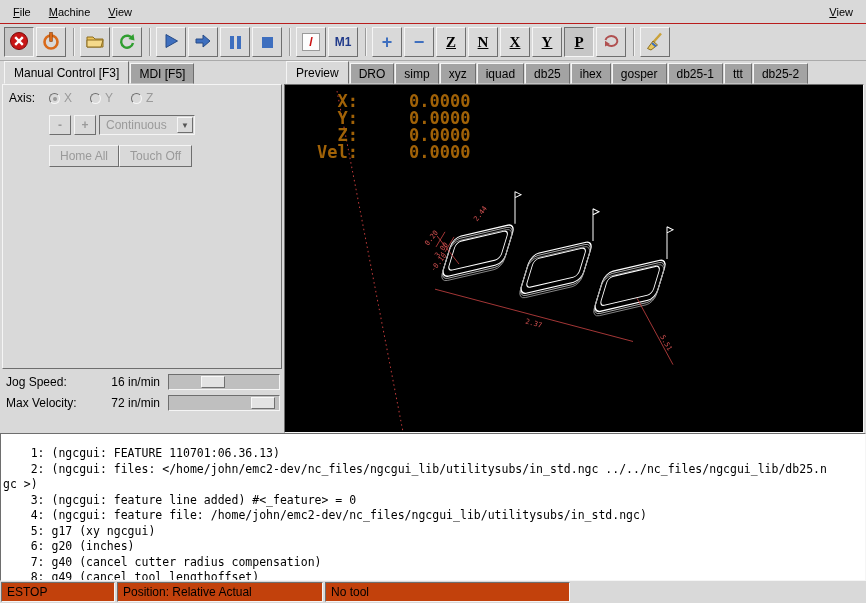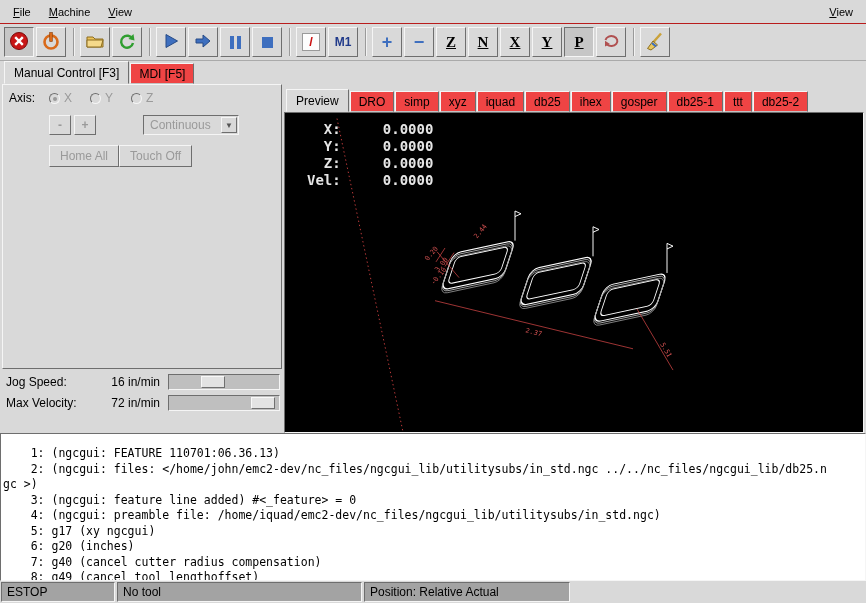--- a/index.html
+++ b/index.html
@@ -38,75 +38,75 @@
   .pause-bars { display:flex; gap:3px; }
   .pause-bars i { display:block; width:4px; height:13px; background:#3e6fbf; }
   .stop-square { width:11px; height:11px; background:#3e6fbf; }
 
   
   .content { display:flex; height:372px; }
 
   
   .left-panel { width:284px; display:flex; flex-direction:column; padding:0 2px; }
   .tabbar { display:flex; align-items:flex-end; height:23px; padding-left:2px; }
-  .tab { padding:3px 8px 2px; background:#ef4444; border:1px solid;
+  .tab { padding:3px 8px 2px; background:#a3a3a3; border:1px solid;
          border-color:#f5f5f5 #6e6e6e #c3c3c3 #f5f5f5; margin-right:1px; cursor:default;
          white-space:nowrap; }
   .tab.active { background:#d9d9d9; border-bottom-color:#d9d9d9; padding:4px 9px 3px; }
   .tabframe { flex:1; border:1px solid; border-color:#f5f5f5 #6e6e6e #6e6e6e #f5f5f5;
               padding:6px 6px; position:relative; }
   .axis-row { display:flex; align-items:center; gap:14px; }
   .axis-caption { font-size:12px; }
   .axis-radio { display:flex; align-items:center; gap:4px; color:#9a9a9a; }
   .radio { width:11px; height:11px; border-radius:50%; background:#d9d9d9; display:inline-block;
            border:1px solid; border-color:#6e6e6e #f5f5f5 #f5f5f5 #6e6e6e; position:relative; }
   .radio.selected::after { content:""; position:absolute; left:3px; top:3px; width:4px; height:4px;
            border-radius:50%; background:#9a9a9a; }
   .jog-row { margin:10px 0 0 40px; display:flex; align-items:center; }
   .small-btn { width:22px; height:20px; background:#d9d9d9; color:#9a9a9a; text-align:center;
                line-height:18px; font-weight:bold; margin-right:3px; }
   .combo { width:96px; height:20px; display:flex; align-items:center; background:#d9d9d9;
-           color:#9a9a9a; padding-left:6px; position:relative;margin-left:44px; }
+           color:#9a9a9a; padding-left:6px; position:relative; }
   .combo-arrow { position:absolute; right:1px; top:1px; bottom:1px; width:16px; background:#d9d9d9;
            display:flex; align-items:center; justify-content:center; color:#555; font-size:8px; }
   .home-row { margin:10px 0 0 40px; display:flex; }
   .wide-btn { padding:3px 10px; background:#d9d9d9; color:#9a9a9a; }
 
   .slider-block { height:64px; padding:2px 2px 0 4px; }
   .srow { display:flex; align-items:center; height:21px; }
   .slabel { width:96px; }
   .svalue { width:66px; text-align:right; padding-right:8px; }
   .scale { flex:1; height:16px; background:#bfbfbf; position:relative;
            border:1px solid; border-color:#6e6e6e #f5f5f5 #f5f5f5 #6e6e6e; }
   .thumb { position:absolute; top:1px; width:24px; height:12px; background:#e3e3e3;
            transform:translateX(-50%);
            border:1px solid; border-color:#f8f8f8 #707070 #707070 #f8f8f8; }
 
   
   .right-panel { flex:1; display:flex; flex-direction:column; padding-right:2px; }
-  .right-tabs { height:23px; display:flex; align-items:flex-end; padding-left:2px;margin-top:28px; }
+  .right-tabs { height:23px; display:flex; align-items:flex-end; padding-left:2px; }
   .canvas { flex:1; background:#000; position:relative; overflow:hidden;
             border:1px solid; border-color:#6e6e6e #f5f5f5 #f5f5f5 #6e6e6e; }
-  .readout { position:absolute; left:22px; top:8px; color:#e5e5e5;
-             font-family:"DejaVu Sans Mono", monospace; font-size:14px; font-weight:bold;
+  .readout { position:absolute; left:32px; top:8px; color:#a16207;
+             font-family:"DejaVu Sans Mono", monospace; font-size:17px; font-weight:bold;
              line-height:17px; }
   .rl { display:inline-block; width:4ch; text-align:right; white-space:pre; }
   .rv { display:inline-block; width:11ch; text-align:right; white-space:pre; }
   .plot-svg { position:absolute; left:0; top:0; width:100%; height:100%; }
 
   
   .gcode { height:148px; background:#fff; border:1px solid;
            border-color:#6e6e6e #f5f5f5 #f5f5f5 #6e6e6e;
            font-family:"DejaVu Sans Mono", monospace; font-size:11.5px; line-height:15.5px;
            padding:12px 2px; overflow:hidden; }
   .gline { white-space:pre; }
 
   
   .statusbar { height:22px; display:flex; align-items:stretch; padding:1px 1px; gap:2px; }
-  .scell { background:#a3a3a3; border:1px solid; border-color:#6e6e6e #f5f5f5 #f5f5f5 #6e6e6e;
+  .scell { background:#c2410c; border:1px solid; border-color:#6e6e6e #f5f5f5 #f5f5f5 #6e6e6e;
            padding:2px 5px; white-space:nowrap; overflow:hidden; }
   .scell.c1 { width:114px; }
   .scell.c2 { width:245px; }
   .scell.c3 { width:206px; }
   .sfill { flex:1; }
 </style>
 </head>
 <body>
 
 <div class="app">
@@ -338,27 +338,27 @@
       </div>
     </div>
   </div>
 
   <div class="gcode">
 
   <div class="gline">    1: (ngcgui: FEATURE 110701:06.36.13)</div>
       <div class="gline">    2: (ngcgui: files: &lt;/home/john/emc2-dev/nc_files/ngcgui_lib/utilitysubs/in_std.ngc ../../nc_files/ngcgui_lib/db25.n</div>
       <div class="gline">gc &gt;)</div>
       <div class="gline">    3: (ngcgui: feature line added) #&lt;_feature&gt; = 0</div>
-      <div class="gline">    4: (ngcgui: preamble file: /home/iquad/emc2-dev/nc_files/ngcgui_lib/utilitysubs/in_std.ngc)</div>
+      <div class="gline">    4: (ngcgui: feature file: /home/john/emc2-dev/nc_files/ngcgui_lib/utilitysubs/in_std.ngc)</div>
       <div class="gline">    5: g17 (xy ngcgui)</div>
       <div class="gline">    6: g20 (inches)</div>
       <div class="gline">    7: g40 (cancel cutter radius compensation)</div>
       <div class="gline">    8: g49 (cancel tool lengthoffset)</div>
     </div>
 
   <div class="statusbar">
     <span class="scell c1">ESTOP</span>
+    <span class="scell c3">Position: Relative Actual</span>
     <span class="scell c2">No tool</span>
-    <span class="scell c3">Position: Relative Actual</span>
     <span class="sfill"></span>
   </div>
 
 </div>
 
 </body></html>

